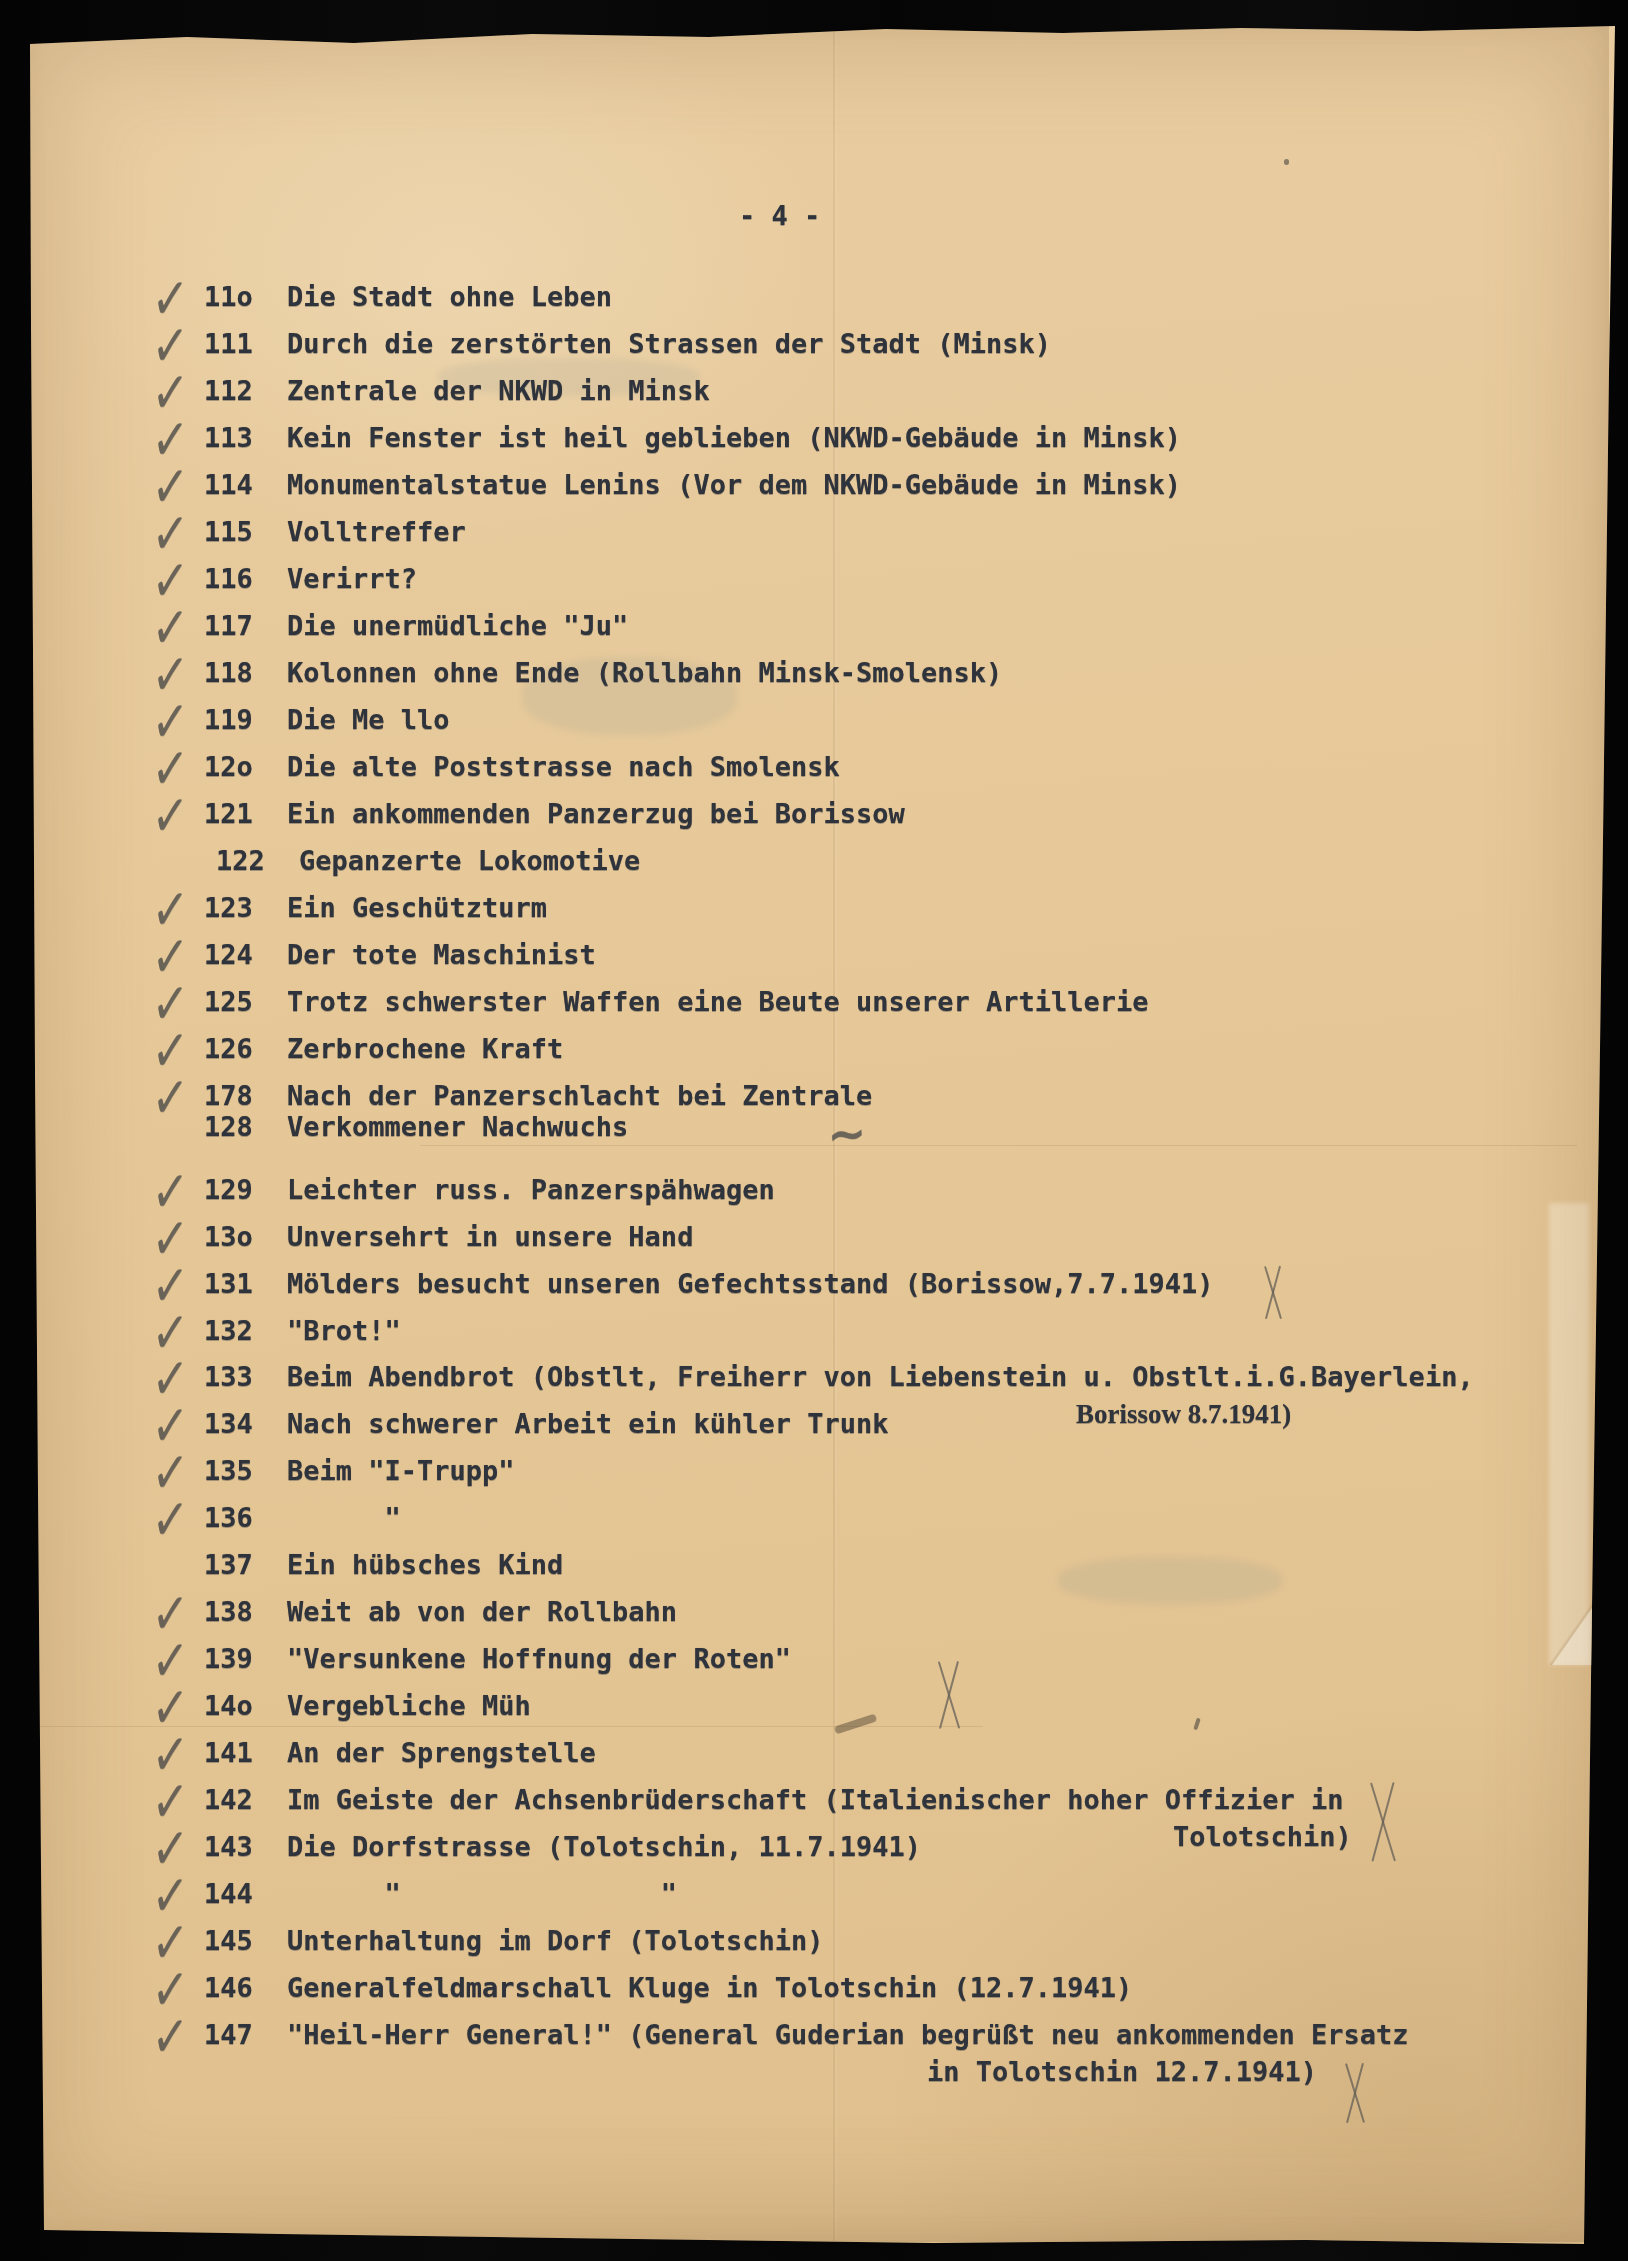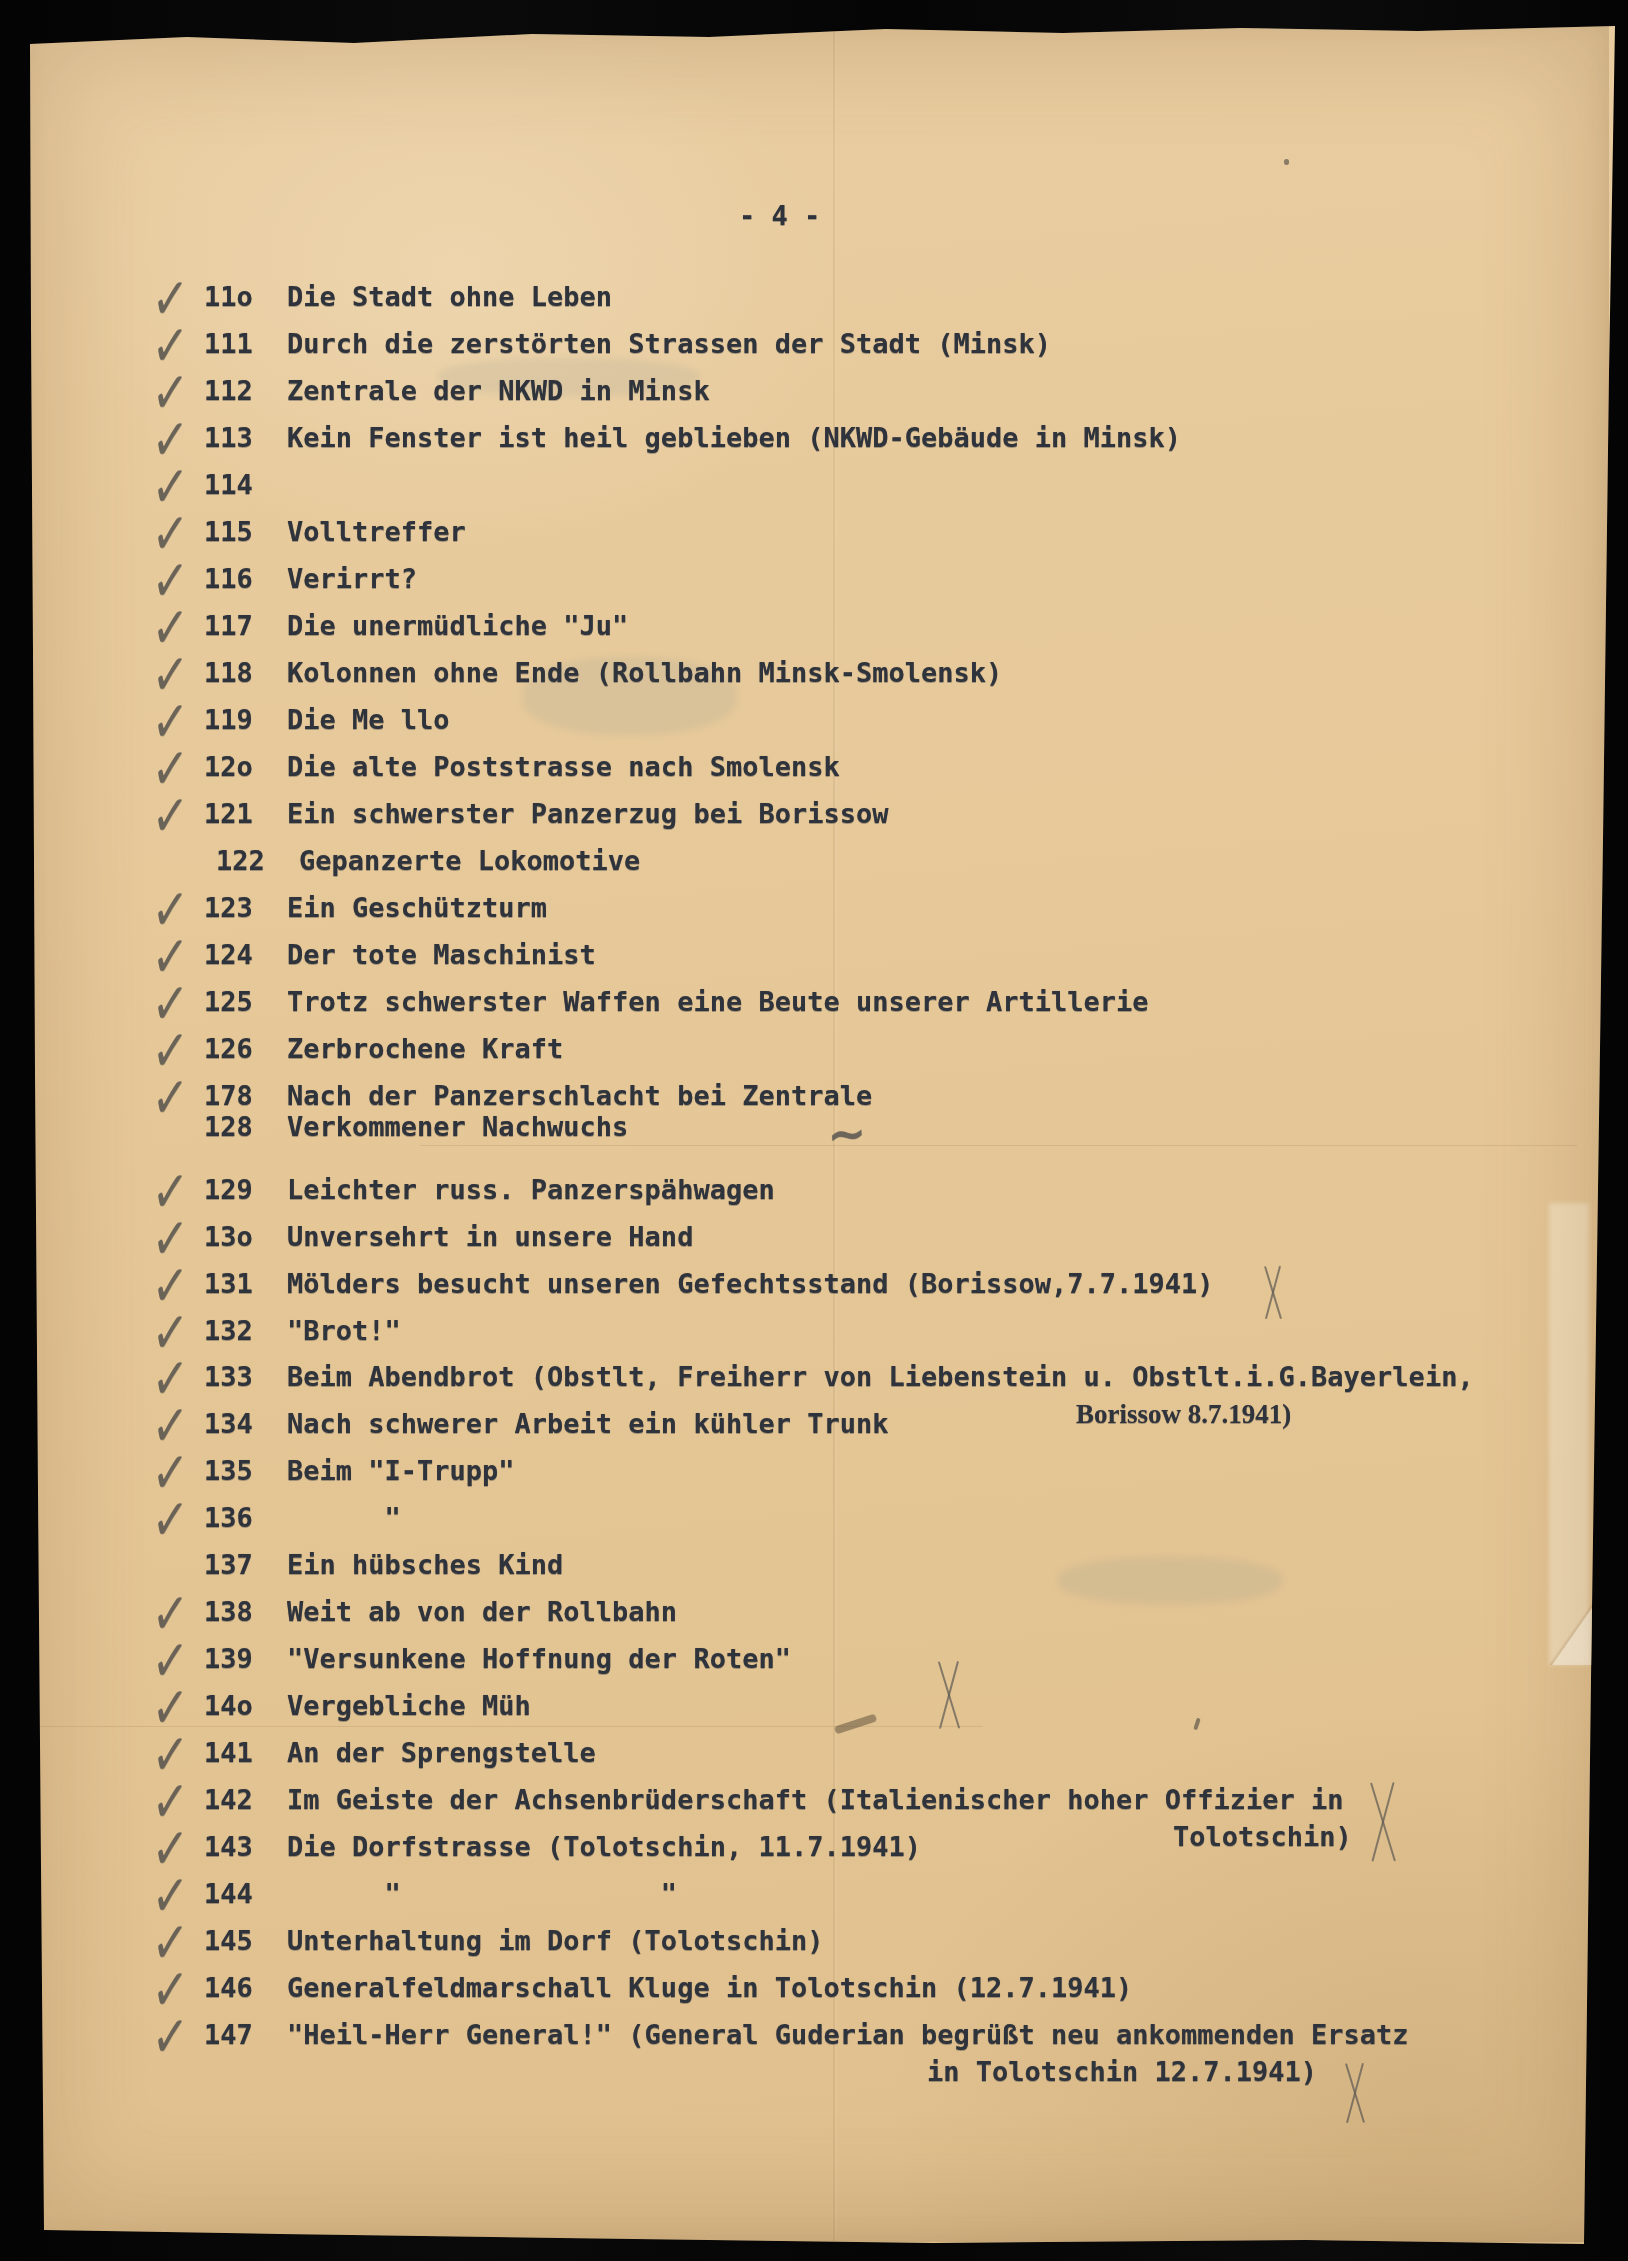--- a/index.html
+++ b/index.html
@@ -90,28 +90,28 @@
   <div class="speck speck1"></div>
   <div class="speck speck2"></div>
 
   <div class="tw page-number">- 4 -</div>
 
   <div>
       <div class="row tw" style="top: 282px;"><span class="check">✓</span><span class="num">11o</span><span class="cap">Die Stadt ohne Leben</span></div>
       <div class="row tw" style="top: 329px;"><span class="check">✓</span><span class="num">111</span><span class="cap">Durch die zerstörten Strassen der Stadt (Minsk)</span></div>
       <div class="row tw" style="top: 376px;"><span class="check">✓</span><span class="num">112</span><span class="cap">Zentrale der NKWD in Minsk</span></div>
       <div class="row tw" style="top: 423px;"><span class="check">✓</span><span class="num">113</span><span class="cap">Kein Fenster ist heil geblieben (NKWD-Gebäude in Minsk)</span></div>
-      <div class="row tw" style="top: 470px;"><span class="check">✓</span><span class="num">114</span></div>
+      <div class="row tw" style="top: 470px;"><span class="check">✓</span><span class="num">114</span><span class="cap">Monumentalstatue Lenins (Vor dem NKWD-Gebäude in Minsk)</span></div>
       <div class="row tw" style="top: 517px;"><span class="check">✓</span><span class="num">115</span><span class="cap">Volltreffer</span></div>
       <div class="row tw" style="top: 564px;"><span class="check">✓</span><span class="num">116</span><span class="cap">Verirrt?</span></div>
       <div class="row tw" style="top: 611px;"><span class="check">✓</span><span class="num">117</span><span class="cap">Die unermüdliche "Ju"</span></div>
       <div class="row tw" style="top: 658px;"><span class="check">✓</span><span class="num">118</span><span class="cap">Kolonnen ohne Ende (Rollbahn Minsk-Smolensk)</span></div>
       <div class="row tw" style="top: 705px;"><span class="check">✓</span><span class="num">119</span><span class="cap">Die Me llo</span></div>
       <div class="row tw" style="top: 752px;"><span class="check">✓</span><span class="num">12o</span><span class="cap">Die alte Poststrasse nach Smolensk</span></div>
-      <div class="row tw" style="top: 799px;"><span class="check">✓</span><span class="num">121</span><span class="cap">Ein schwerster Panzerzug bei Borissow</span></div>
+      <div class="row tw" style="top: 799px;"><span class="check">✓</span><span class="num">121</span><span class="cap">Ein ankommenden Panzerzug bei Borissow</span></div>
       <div class="row tw" style="top: 846px; margin-left: 12px;"><span class="num">122</span><span class="cap">Gepanzerte Lokomotive</span></div>
       <div class="row tw" style="top: 893px;"><span class="check">✓</span><span class="num">123</span><span class="cap">Ein Geschützturm</span></div>
       <div class="row tw" style="top: 940px;"><span class="check">✓</span><span class="num">124</span><span class="cap">Der tote Maschinist</span></div>
       <div class="row tw" style="top: 987px;"><span class="check">✓</span><span class="num">125</span><span class="cap">Trotz schwerster Waffen eine Beute unserer Artillerie</span></div>
       <div class="row tw" style="top: 1034px;"><span class="check">✓</span><span class="num">126</span><span class="cap">Zerbrochene Kraft</span></div>
       <div class="row tw" style="top: 1081px;"><span class="check">✓</span><span class="num">178</span><span class="cap">Nach der Panzerschlacht bei Zentrale</span></div>
       <div class="row tw" style="top: 1112px;"><span class="num">128</span><span class="cap">Verkommener Nachwuchs</span><span class="tilde" style="left: 827px; top: 8.4px;">~</span></div>
       <div class="row tw" style="top: 1175px;"><span class="check">✓</span><span class="num">129</span><span class="cap">Leichter russ. Panzerspähwagen</span></div>
       <div class="row tw" style="top: 1222px;"><span class="check">✓</span><span class="num">13o</span><span class="cap">Unversehrt in unsere Hand</span></div>
       <div class="row tw" style="top: 1269px;"><span class="check">✓</span><span class="num">131</span><span class="cap">Mölders besucht unseren Gefechtsstand (Borissow,7.7.1941)</span><span class="pencil-x" style="left: 1255px; top: -3.7px; height: 55px;"></span></div>

